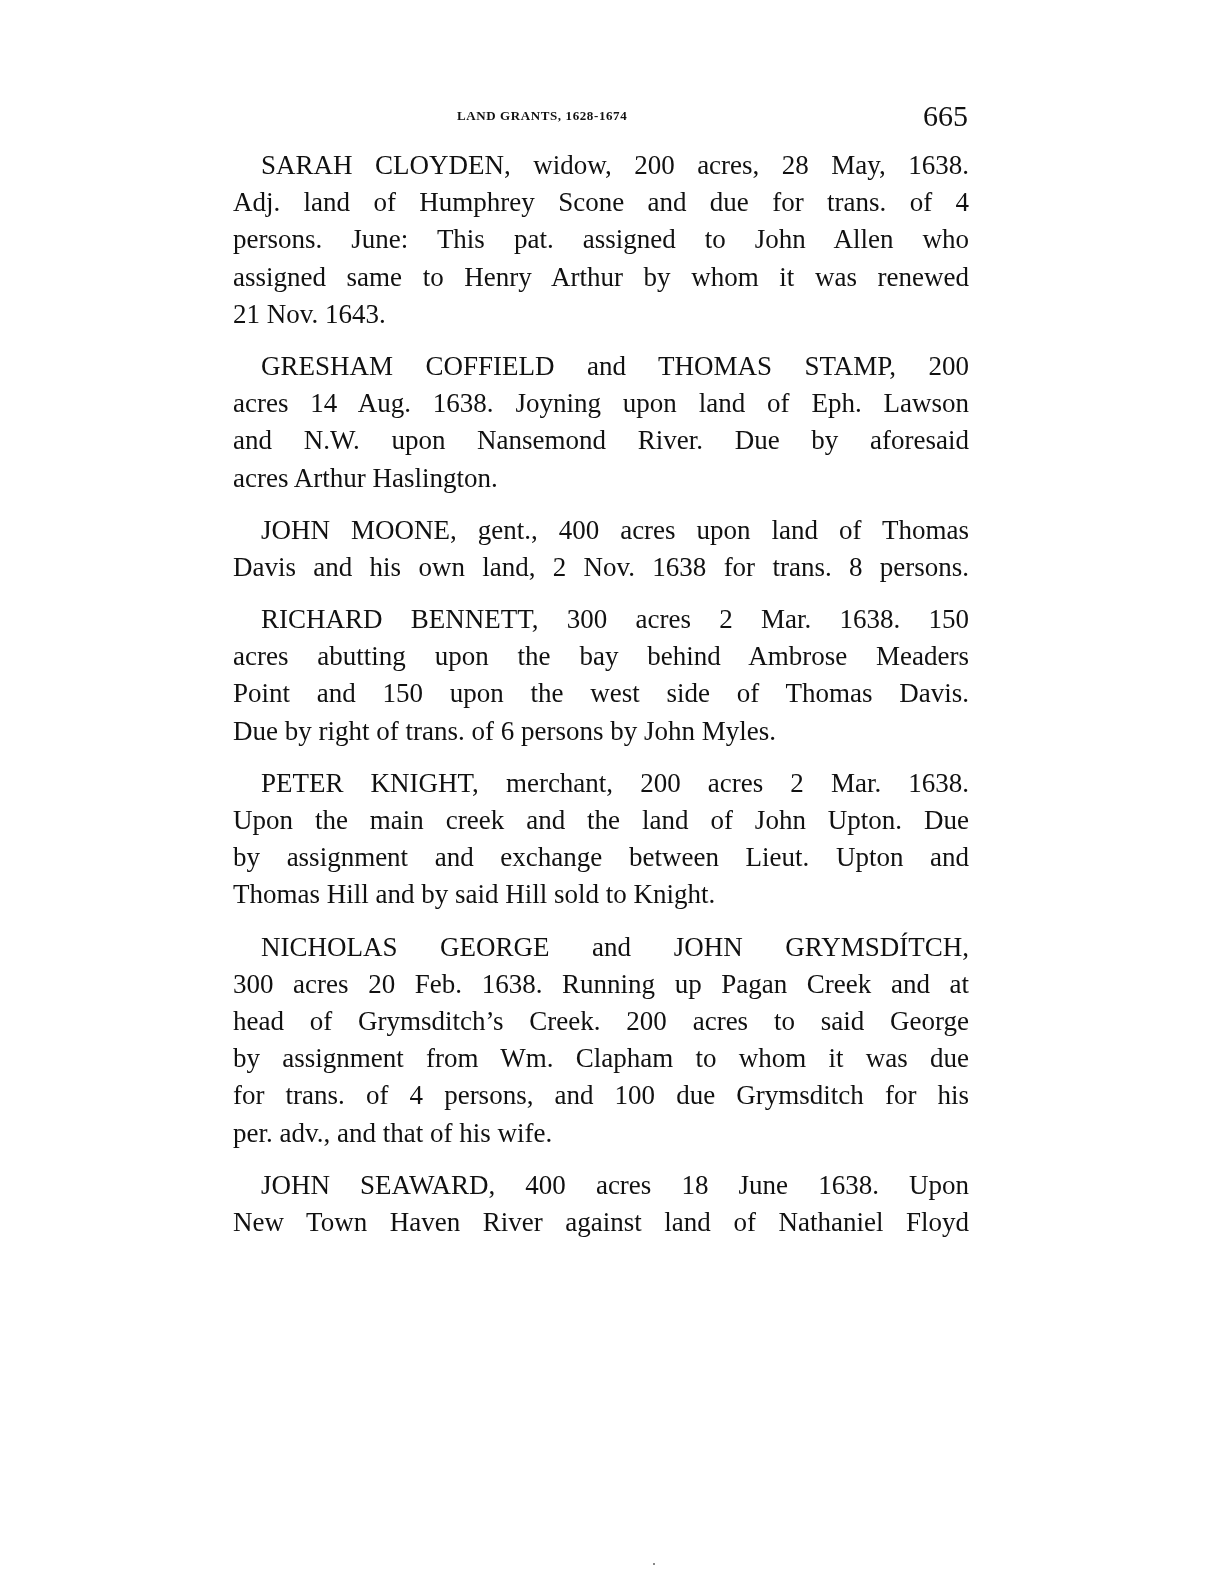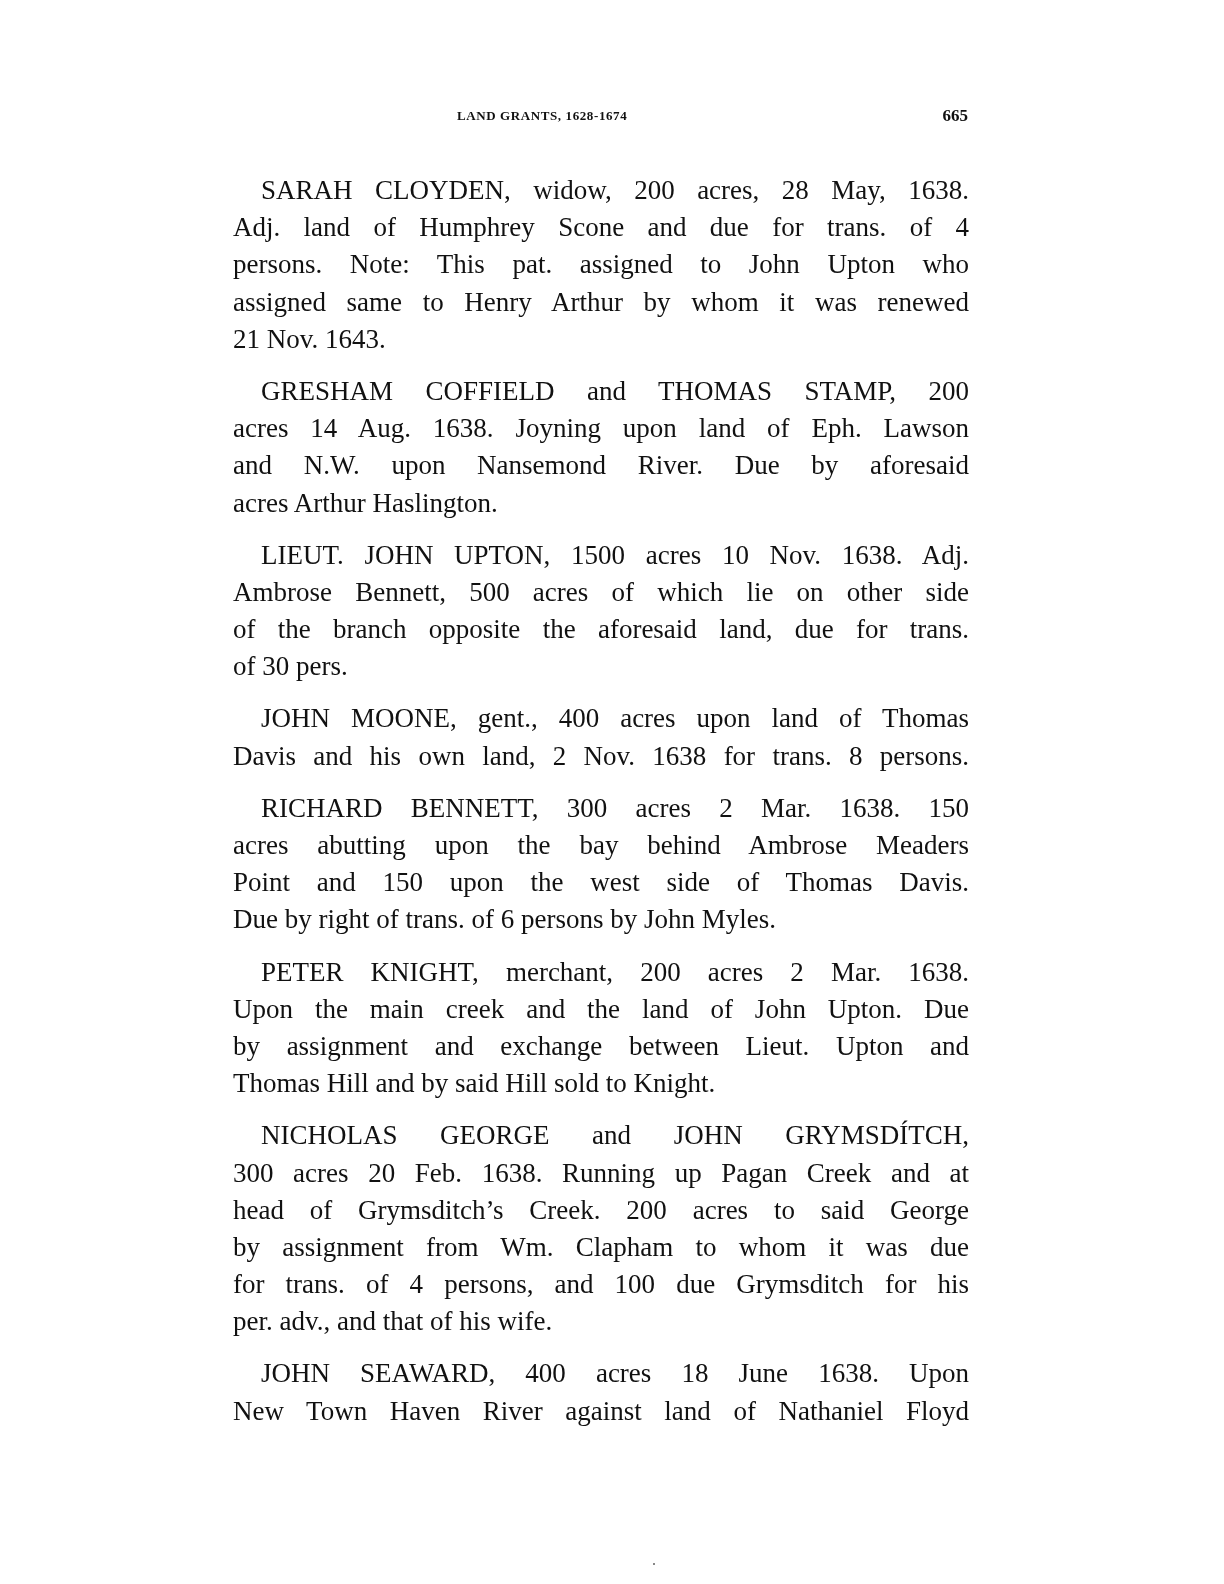--- a/index.html
+++ b/index.html
@@ -28,28 +28,28 @@
       top: 0;
       font-size: 13px;
       font-weight: bold;
       letter-spacing: 0.6px;
       line-height: 24px;
     }
     .page-number {
       position: absolute;
       right: 0;
       top: -2px;
-      font-size: 17px;
-      font-weight: bold;
+      font-size: 30px;
+      font-weight: normal;
       line-height: 28px;
     }
     .content {
       position: absolute;
       left: 233px;
-      top: 172px;
+      top: 147px;
       width: 736px;
     }
     .entry {
       margin: 0 0 15px 0;
       font-size: 27px;
       line-height: 37.2px;
     }
     .line {
       display: block;
       text-align: justify;
@@ -78,38 +78,32 @@
 <div class="running-head">
   <span class="running-title">LAND GRANTS, 1628-1674</span>
   <span class="page-number">665</span>
 </div>
 
 <div class="content">
 
   <p class="entry">
     <span class="line first">SARAH CLOYDEN, widow, 200 acres, 28 May, 1638.</span>
     <span class="line">Adj. land of Humphrey Scone and due for trans. of 4</span>
-    <span class="line">persons. Note: This pat. assigned to John Upton who</span>
+    <span class="line">persons. June: This pat. assigned to John Allen who</span>
     <span class="line">assigned same to Henry Arthur by whom it was renewed</span>
     <span class="line last">21 Nov. 1643.</span>
   </p>
 
   <p class="entry">
     <span class="line first">GRESHAM COFFIELD and THOMAS STAMP, 200</span>
     <span class="line">acres 14 Aug. 1638. Joyning upon land of Eph. Lawson</span>
     <span class="line">and N.W. upon Nansemond River. Due by aforesaid</span>
     <span class="line last">acres Arthur Haslington.</span>
   </p>
 
-  <p class="entry">
-    <span class="line first">LIEUT. JOHN UPTON, 1500 acres 10 Nov. 1638. Adj.</span>
-    <span class="line">Ambrose Bennett, 500 acres of which lie on other side</span>
-    <span class="line">of the branch opposite the aforesaid land, due for trans.</span>
-    <span class="line last">of 30 pers.</span>
-  </p>
 
   <p class="entry">
     <span class="line first">JOHN MOONE, gent., 400 acres upon land of Thomas</span>
     <span class="line last" style="text-align-last: justify;">Davis and his own land, 2 Nov. 1638 for trans. 8 persons.</span>
   </p>
 
   <p class="entry">
     <span class="line first">RICHARD BENNETT, 300 acres 2 Mar. 1638. 150</span>
     <span class="line">acres abutting upon the bay behind Ambrose Meaders</span>
     <span class="line">Point and 150 upon the west side of Thomas Davis.</span>

